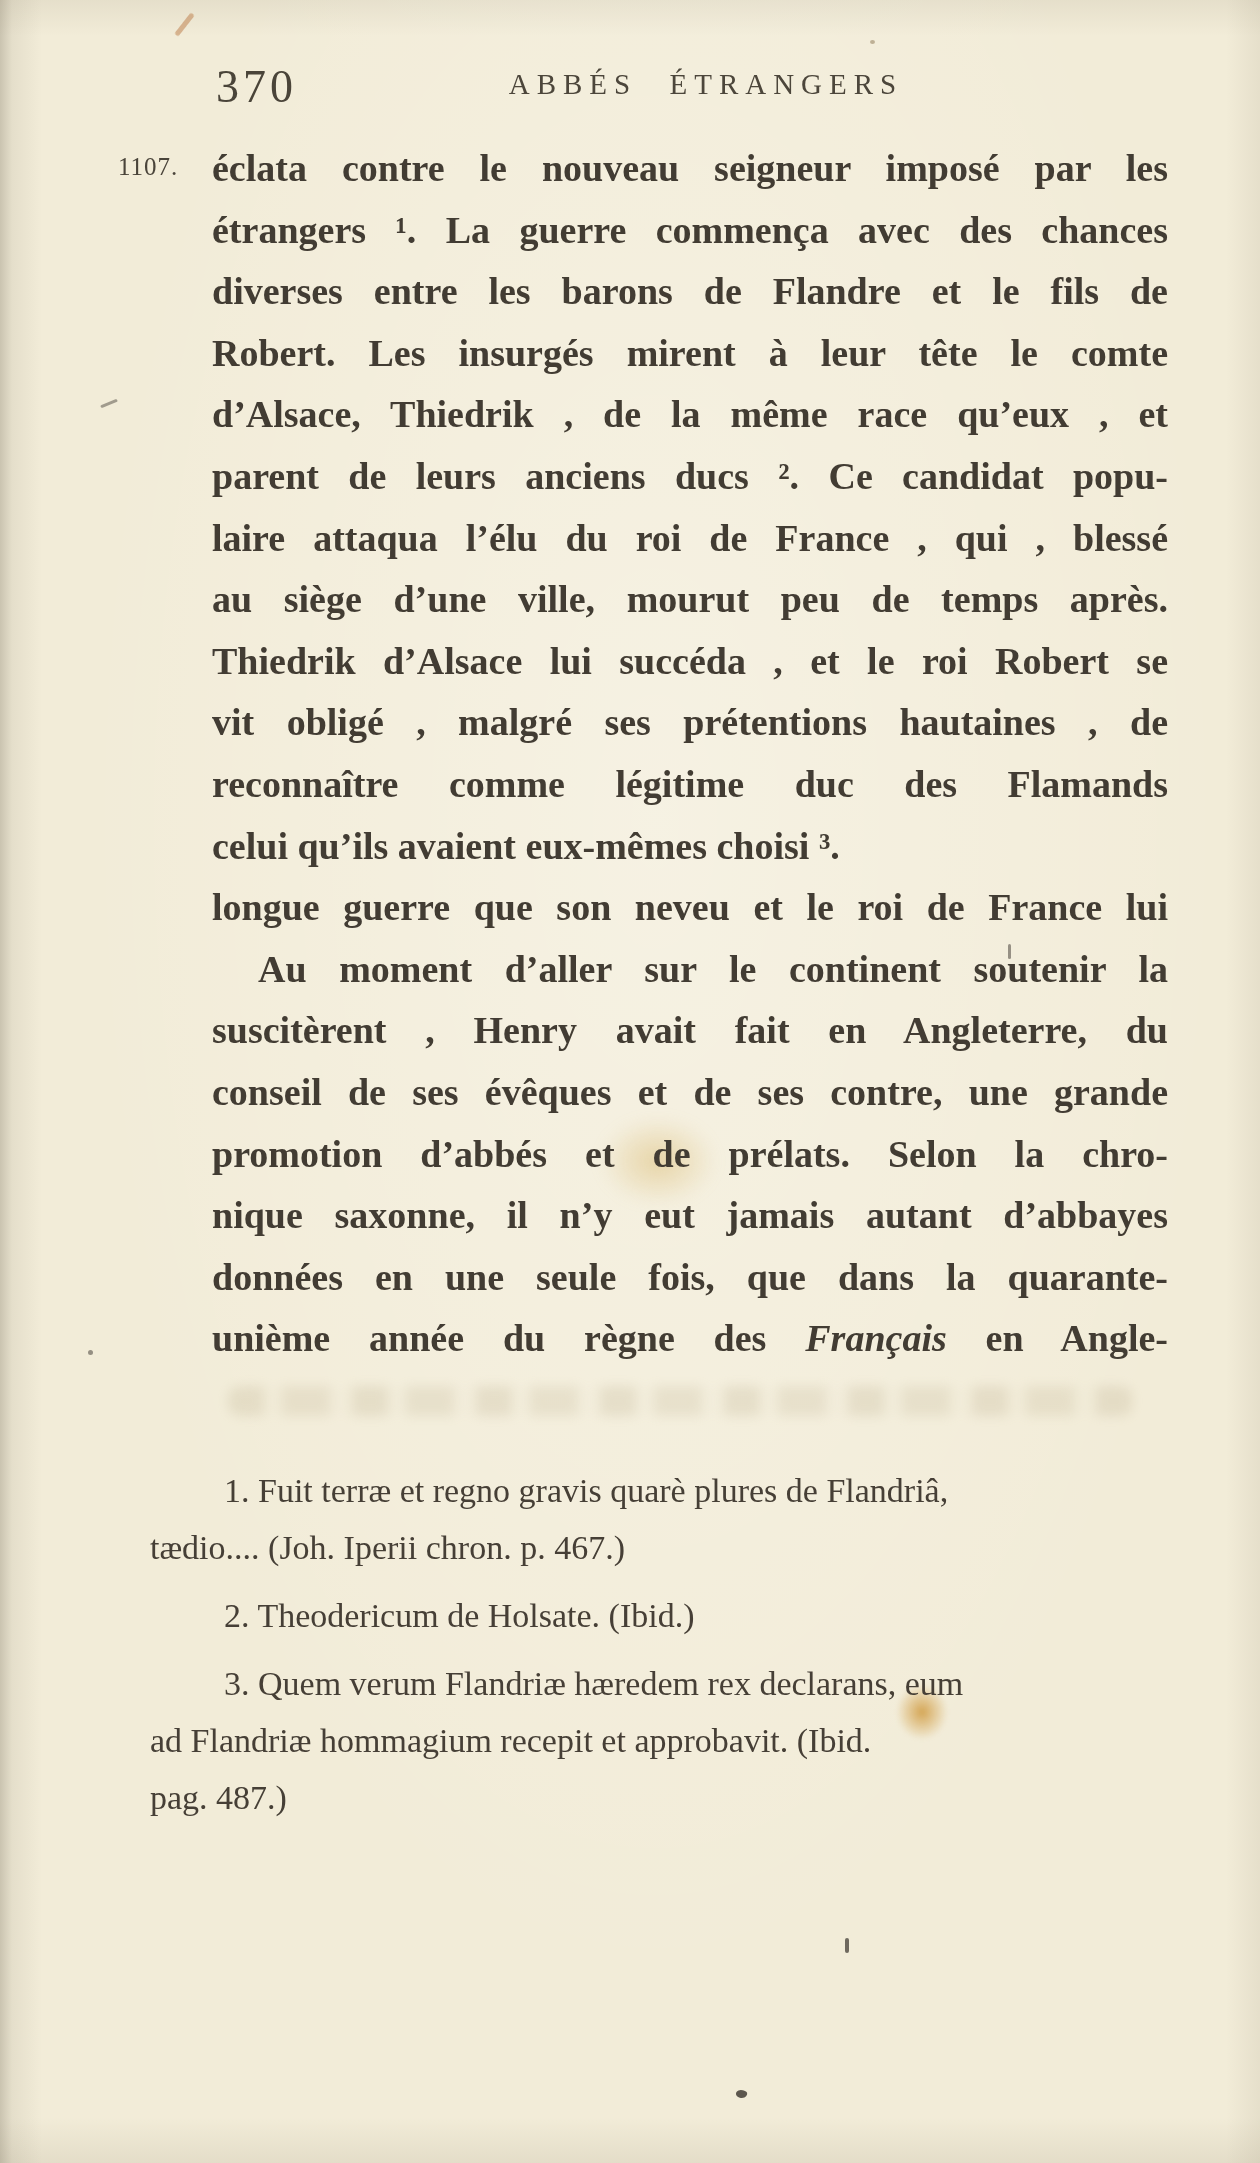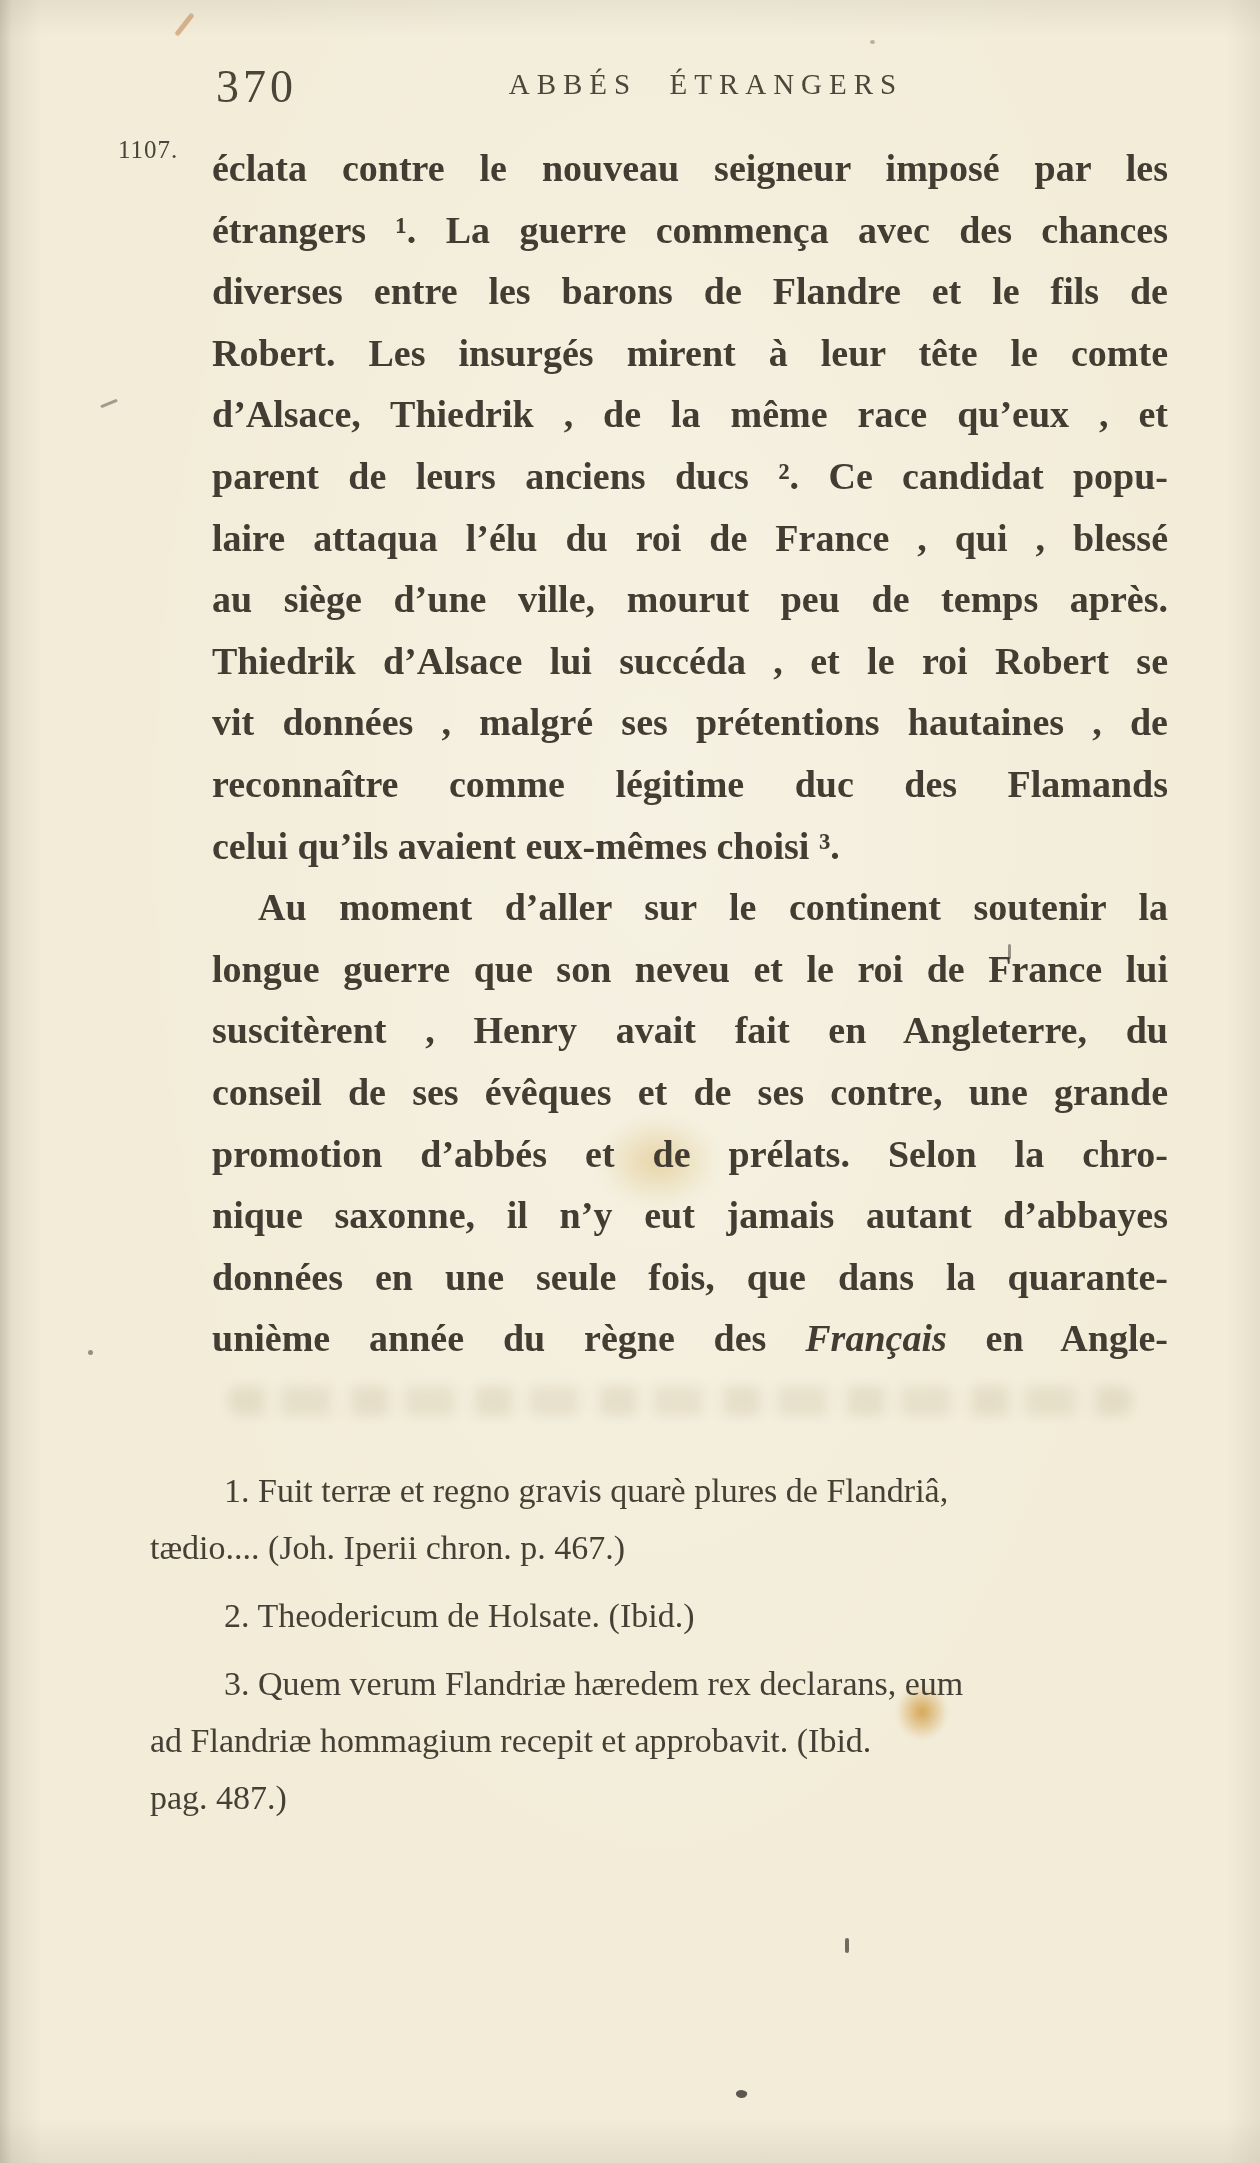--- a/index.html
+++ b/index.html
@@ -27,21 +27,21 @@
     position:absolute; left:216px; top:60px;
     font-size:46px; color:#4a4439; letter-spacing:4px;
   }
   .running-header {
     position:absolute; left:228px; top:68px; width:956px;
     text-align:center;
     font-size:29px; letter-spacing:7px; word-spacing:18px;
     color:#4c463b;
   }
   .margin-note {
-    position:absolute; left:118px; top:136px;
+    position:absolute; left:118px; top:153px;
     font-size:25px; color:#4a443a; letter-spacing:1px;
   }
 
   .body-text {
     position:absolute; left:212px; top:138px; width:956px;
     font-size:38px; line-height:61.6px; color:#423c33;font-weight:bold;
   }
   .body-line { text-align:justify; text-align-last:justify; height:61.6px; }
   .body-line.noj { text-align:left; text-align-last:left; }
   .body-line.indent { text-indent:46px; }
@@ -131,25 +131,25 @@
   <div class="body-text">
     <div class="body-line">éclata contre le nouveau seigneur imposé par les</div>
     <div class="body-line">étrangers ¹. La guerre commença avec des chances</div>
     <div class="body-line">diverses entre les barons de Flandre et le fils de</div>
     <div class="body-line">Robert. Les insurgés mirent à leur tête le comte</div>
     <div class="body-line">d’Alsace, Thiedrik , de la même race qu’eux , et</div>
     <div class="body-line">parent de leurs anciens ducs ². Ce candidat popu-</div>
     <div class="body-line">laire attaqua l’élu du roi de France , qui , blessé</div>
     <div class="body-line">au siège d’une ville, mourut peu de temps après.</div>
     <div class="body-line">Thiedrik d’Alsace lui succéda , et le roi Robert se</div>
-    <div class="body-line">vit données , malgré ses prétentions hautaines , de</div>
+    <div class="body-line">vit obligé , malgré ses prétentions hautaines , de</div>
     <div class="body-line">reconnaître comme légitime duc des Flamands</div>
     <div class="body-line noj">celui qu’ils avaient eux-mêmes choisi ³.</div>
+    <div class="body-line">longue guerre que son neveu et le roi de France lui</div>
     <div class="body-line indent">Au moment d’aller sur le continent soutenir la</div>
-    <div class="body-line">longue guerre que son neveu et le roi de France lui</div>
     <div class="body-line">suscitèrent , Henry avait fait en Angleterre, du</div>
     <div class="body-line">conseil de ses évêques et de ses contre, une grande</div>
     <div class="body-line">promotion d’abbés et de prélats. Selon la chro-</div>
     <div class="body-line">nique saxonne, il n’y eut jamais autant d’abbayes</div>
     <div class="body-line">données en une seule fois, que dans la quarante-</div>
     <div class="body-line"><span>unième année du règne des </span><span class="italic">Français</span><span> en Angle-</span></div>
   </div>
 
   <div class="footnotes">
     <div class="fn">

